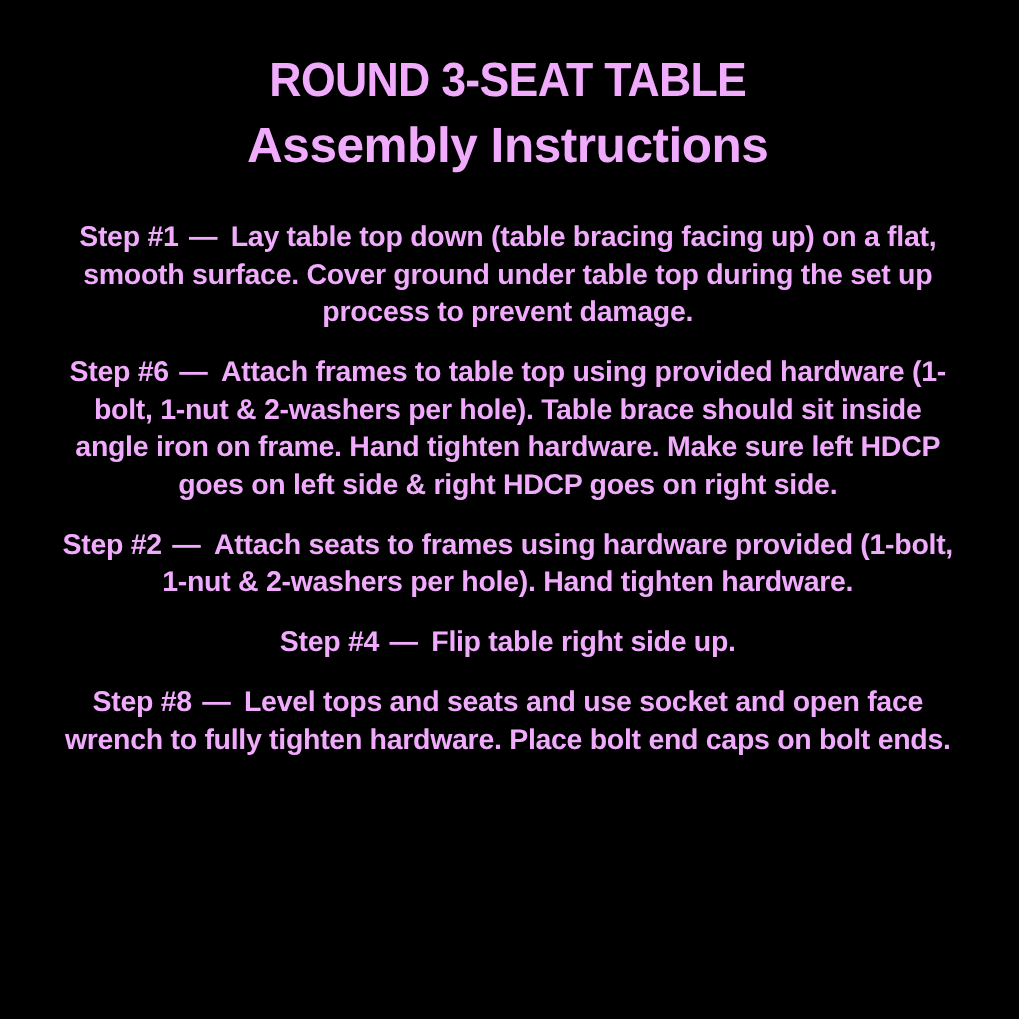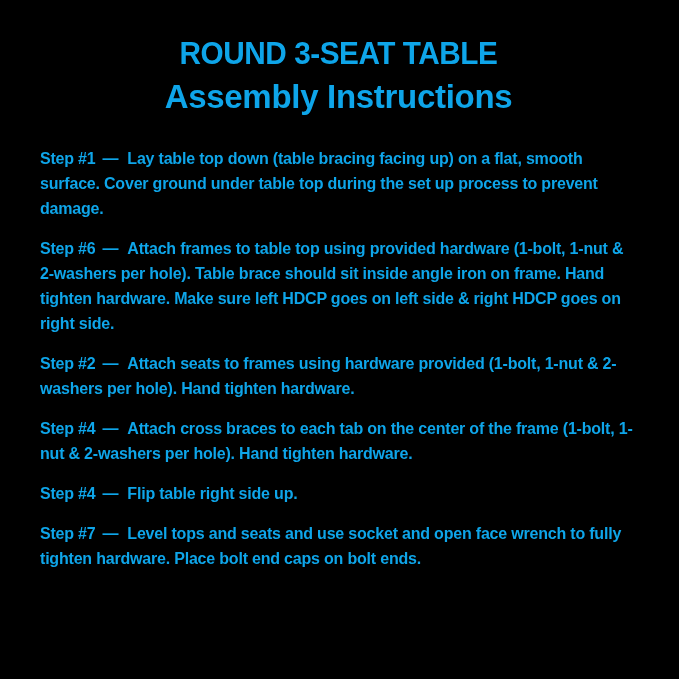--- a/index.html
+++ b/index.html
@@ -36,49 +36,48 @@
     margin: 7px 0 0 0;
     font-size: 33px;
     line-height: 1.1;
     letter-spacing: -0.3px;
   }
   .steps {
     margin-top: 31px;
   }
   .step {
     margin: 0 0 15px 0;
-    font-size: 16px;
+    font-size: 19px;
     line-height: 25px;
     letter-spacing: -0.2px;
-    text-align: left;
+    text-align: center;
   }
   .step-label {
     white-space: nowrap;
   }
   .step-dash {
     display: inline-block;
     margin: 0 9px 0 7px;
   }
 </style>
 </head>
 <body style="background: rgb(0, 0, 0);">
 
-<div class="poster" style="background: rgb(0, 0, 0); color: #0ea5e9;">
+<div class="poster" style="background: rgb(0, 0, 0); color: #f0abfc;">
   <header class="poster-header">
     <h1 class="poster-title">ROUND 3-SEAT TABLE</h1>
     <h2 class="poster-subtitle">Assembly Instructions</h2>
   </header>
 
   <main class="steps">
 
       <p class="step"><span class="step-label">Step #1</span><span class="step-dash">—</span><span class="step-text">Lay table top down (table bracing facing up) on a flat, smooth surface. Cover ground under table top during the set up process to prevent damage.</span></p>
 
       <p class="step"><span class="step-label">Step #6</span><span class="step-dash">—</span><span class="step-text">Attach frames to table top using provided hardware (1-bolt, 1-nut &amp; 2-washers per hole). Table brace should sit inside angle iron on frame. Hand tighten hardware. Make sure left HDCP goes on left side &amp; right HDCP goes on right side.</span></p>
 
       <p class="step"><span class="step-label">Step #2</span><span class="step-dash">—</span><span class="step-text">Attach seats to frames using hardware provided (1-bolt, 1-nut &amp; 2-washers per hole). Hand tighten hardware.</span></p>
 
-      <p class="step"><span class="step-label">Step #4</span><span class="step-dash">—</span><span class="step-text">Attach cross braces to each tab on the center of the frame (1-bolt, 1-nut &amp; 2-washers per hole). Hand tighten hardware.</span></p>
 
       <p class="step"><span class="step-label">Step #4</span><span class="step-dash">—</span><span class="step-text">Flip table right side up.</span></p>
 
-      <p class="step"><span class="step-label">Step #7</span><span class="step-dash">—</span><span class="step-text">Level tops and seats and use socket and open face wrench to fully tighten hardware. Place bolt end caps on bolt ends.</span></p>
+      <p class="step"><span class="step-label">Step #8</span><span class="step-dash">—</span><span class="step-text">Level tops and seats and use socket and open face wrench to fully tighten hardware. Place bolt end caps on bolt ends.</span></p>
     </main>
 </div>
 
 </body></html>

